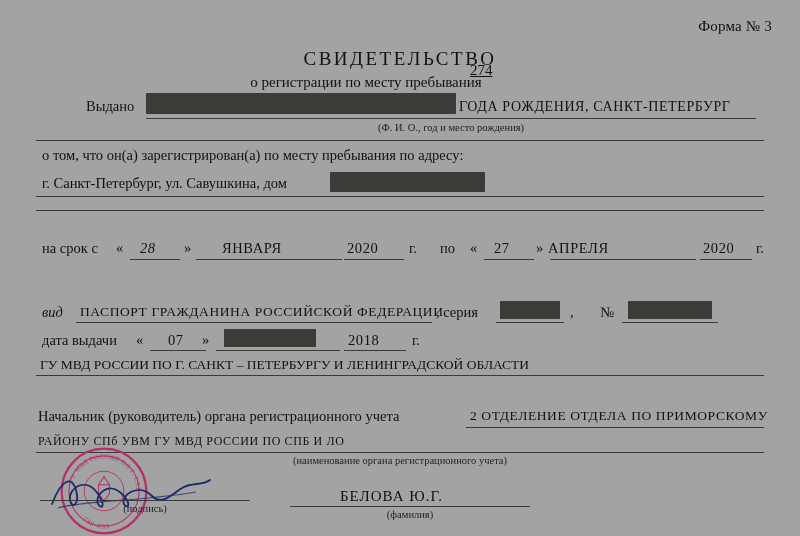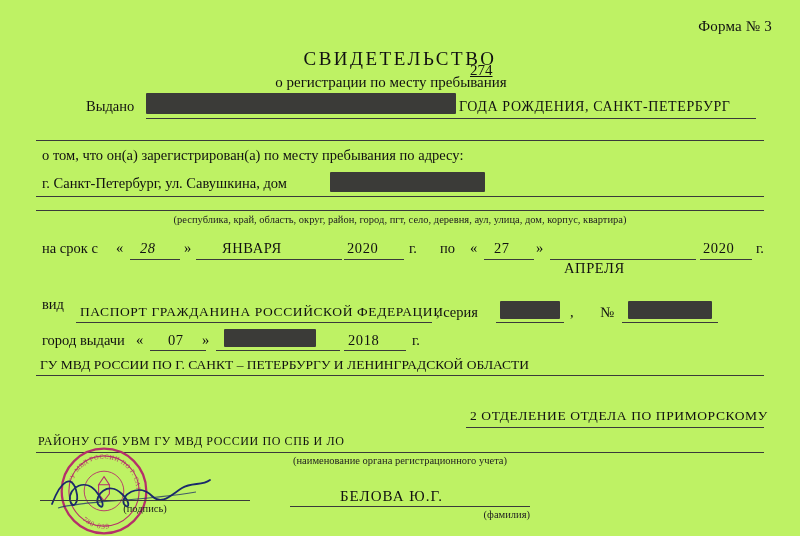--- a/index.html
+++ b/index.html
@@ -12,21 +12,21 @@
     height: 536px;
     font-family: "Liberation Serif", serif;
     color: #111;
     position: relative;
     overflow: hidden;
   }
   .page {
     position: relative;
     width: 800px;
     height: 536px;
-    background: #bef264;
+    background: #a3a3a3;
   }
   .form-no {
     position: absolute;
     top: 18px;
     right: 28px;
     font-size: 15px;
     letter-spacing: 0.2px;
   }
   .title-block {
     position: absolute;
@@ -49,21 +49,20 @@
     text-decoration: underline;
     margin-top: 12px;
   }
   .title-sub {
     position: absolute;
     top: 74px;
     left: 0;
     width: 732px;
     text-align: center;
     font-size: 15px;
-    margin-left: 25px;
   }
   .small-caption {
     font-size: 10.5px;
     text-align: center;
     color: #222;
   }
   .uline {
     position: absolute;
     border-bottom: 1px solid #3a3a3a;
     height: 0;
@@ -113,80 +112,81 @@
     <span class="title-main">СВИДЕТЕЛЬСТВО</span>
   </div>
   <div class="title-number">274</div>
   <div class="title-sub">о регистрации по месту пребывания</div>
 
   <div class="lined-text" style="left:86px; top:98px;">Выдано</div>
   <div class="redact" style="left:146px; top:93px; width:310px; height:21px;"></div>
   <div class="lined-text sp-caps" style="left:459px; top:99px; font-size:14px;">ГОДА РОЖДЕНИЯ, САНКТ-ПЕТЕРБУРГ</div>
   <div class="uline" style="left:146px; top:118px; width:610px;"></div>
 
+  <div class="small-caption" style="position:absolute; left:146px; top:122px; width:610px;">(Ф. И. О., год и место рождения)</div>
 
   <div class="uline" style="left:36px; top:140px; width:728px;"></div>
 
   <div class="lined-text" style="left:42px; top:175px;">г. Санкт-Петербург, ул. Савушкина, дом</div>
 
   <div class="lined-text" style="left:42px; top:147px;">о том, что он(а) зарегистрирован(а) по месту пребывания по адресу:</div>
   <div class="redact" style="left:330px; top:172px; width:155px; height:20px;"></div>
   <div class="uline" style="left:36px; top:196px; width:728px;"></div>
   <div class="uline" style="left:36px; top:210px; width:728px;"></div>
 
-  <div class="small-caption" style="position:absolute; left:36px; top:214px; width:728px;">(республика, край, область, округ, район, город, пгт, село, деревня, аул, улица, дом, корпус, квартира)</div>
 
   <div class="lined-text" style="left:42px; top:240px;">на срок с</div>
   <div class="lined-text" style="left:116px; top:240px;">«</div>
   <div class="lined-text sp-caps" style="left:140px; top:240px;font-style:italic;">28</div>
   <div class="lined-text" style="left:184px; top:240px;">»</div>
   <div class="lined-text sp-caps" style="left:222px; top:240px;">ЯНВАРЯ</div>
   <div class="lined-text sp-caps" style="left:347px; top:240px;">2020</div>
   <div class="lined-text" style="left:409px; top:240px;">г.</div>
   <div class="lined-text" style="left:440px; top:240px;">по</div>
   <div class="lined-text" style="left:470px; top:240px;">«</div>
   <div class="lined-text sp-caps" style="left:494px; top:240px;">27</div>
   <div class="lined-text" style="left:536px; top:240px;">»</div>
-  <div class="lined-text sp-caps" style="left:564px; top:240px;margin-top:20px;">АПРЕЛЯ</div>
+  <div class="lined-text sp-caps" style="left:548px; top:240px;">АПРЕЛЯ</div>
   <div class="lined-text sp-caps" style="left:703px; top:240px;">2020</div>
   <div class="lined-text" style="left:756px; top:240px;">г.</div>
 
   <div class="uline" style="left:130px; top:259px; width:50px;"></div>
   <div class="uline" style="left:196px; top:259px; width:146px;"></div>
   <div class="uline" style="left:344px; top:259px; width:60px;"></div>
   <div class="uline" style="left:484px; top:259px; width:50px;"></div>
   <div class="uline" style="left:550px; top:259px; width:146px;"></div>
   <div class="uline" style="left:700px; top:259px; width:52px;"></div>
 
 
-  <div class="lined-text" style="left:42px; top:296px;">вид</div>
+  <div class="lined-text" style="left:42px; top:304px;font-style:italic;">вид</div>
   <div class="lined-text sp-caps" style="left:80px; top:304px; font-size:13.5px;">ПАСПОРТ ГРАЖДАНИНА РОССИЙСКОЙ ФЕДЕРАЦИИ</div>
   <div class="uline" style="left:76px; top:322px; width:356px;"></div>
   <div class="lined-text" style="left:436px; top:304px;">, серия</div>
   <div class="redact" style="left:500px; top:301px; width:60px; height:18px;"></div>
   <div class="uline" style="left:496px; top:322px; width:68px;"></div>
   <div class="lined-text" style="left:570px; top:304px;">,</div>
   <div class="lined-text" style="left:600px; top:304px;">№</div>
   <div class="redact" style="left:628px; top:301px; width:84px; height:18px;"></div>
   <div class="uline" style="left:622px; top:322px; width:96px;"></div>
 
-  <div class="lined-text" style="left:42px; top:332px;">город выдачи</div>
+  <div class="lined-text" style="left:42px; top:332px;">дата выдачи</div>
   <div class="lined-text" style="left:136px; top:332px;">«</div>
   <div class="lined-text sp-caps" style="left:168px; top:332px;">07</div>
   <div class="lined-text" style="left:202px; top:332px;">»</div>
   <div class="redact" style="left:224px; top:329px; width:92px; height:18px;"></div>
   <div class="lined-text sp-caps" style="left:348px; top:332px;">2018</div>
   <div class="lined-text" style="left:412px; top:332px;">г.</div>
   <div class="uline" style="left:150px; top:350px; width:56px;"></div>
   <div class="uline" style="left:216px; top:350px; width:124px;"></div>
   <div class="uline" style="left:344px; top:350px; width:62px;"></div>
 
   <div class="lined-text" style="left:40px; top:357px; font-size:13.5px;">ГУ  МВД  РОССИИ  ПО  Г. САНКТ – ПЕТЕРБУРГУ  И  ЛЕНИНГРАДСКОЙ ОБЛАСТИ</div>
   <div class="uline" style="left:36px; top:375px; width:728px;"></div>
 
+  <div class="lined-text" style="left:38px; top:408px;">Начальник (руководитель) органа регистрационного учета</div>
   <div class="lined-text sp-caps" style="left:470px; top:408px; font-size:13.5px;">2 ОТДЕЛЕНИЕ ОТДЕЛА  ПО ПРИМОРСКОМУ</div>
   <div class="uline" style="left:466px; top:427px; width:298px;"></div>
   <div class="lined-text sp-caps" style="left:38px; top:434px; font-size:12px;">РАЙОНУ СПб УВМ  ГУ  МВД  РОССИИ  ПО  СПБ  И  ЛО</div>
   <div class="uline" style="left:36px; top:452px; width:728px;"></div>
   <div class="small-caption" style="position:absolute; left:36px; top:455px; width:728px;">(наименование органа регистрационного учета)</div>
 
   <div class="stamp">
     <svg width="128" height="90" viewBox="0 0 128 100">
       <circle cx="64" cy="50" r="47" fill="none" stroke="#b5306a" stroke-width="2.5"></circle>
       <circle cx="64" cy="50" r="39" fill="none" stroke="#b5306a" stroke-width="1.2"></circle>
@@ -208,15 +208,15 @@
       <path d="M6 34 C 16 8, 26 6, 30 20 C 34 34, 26 40, 24 30 C 22 18, 40 6, 52 24 C 60 36, 56 40, 52 34 C 48 26, 62 10, 76 24 C 86 34, 82 40, 78 34 C 74 26, 92 12, 106 26 C 116 36, 126 24, 136 18 C 146 12, 156 16, 164 10" fill="none" stroke="#1a2a6b" stroke-width="1.8" stroke-linecap="round"></path>
       <path d="M12 38 C 40 30, 90 32, 150 22" fill="none" stroke="#1a2a6b" stroke-width="1.1" opacity="0.75"></path>
     </svg>
   </div>
 
   <div class="uline" style="left:40px; top:500px; width:210px;"></div>
   <div class="small-caption" style="position:absolute; left:40px; top:503px; width:210px;">(подпись)</div>
 
   <div class="fam-name" style="left:340px; top:488px;">БЕЛОВА Ю.Г.</div>
   <div class="uline" style="left:290px; top:506px; width:240px;"></div>
-  <div class="small-caption" style="position:absolute; left:290px; top:509px; width:240px;text-align:right;">(фамилия)</div>
+  <div class="small-caption" style="position:absolute; left:290px; top:509px; width:240px;">(фамилия)</div>
 
 </div>
 
 </body></html>

